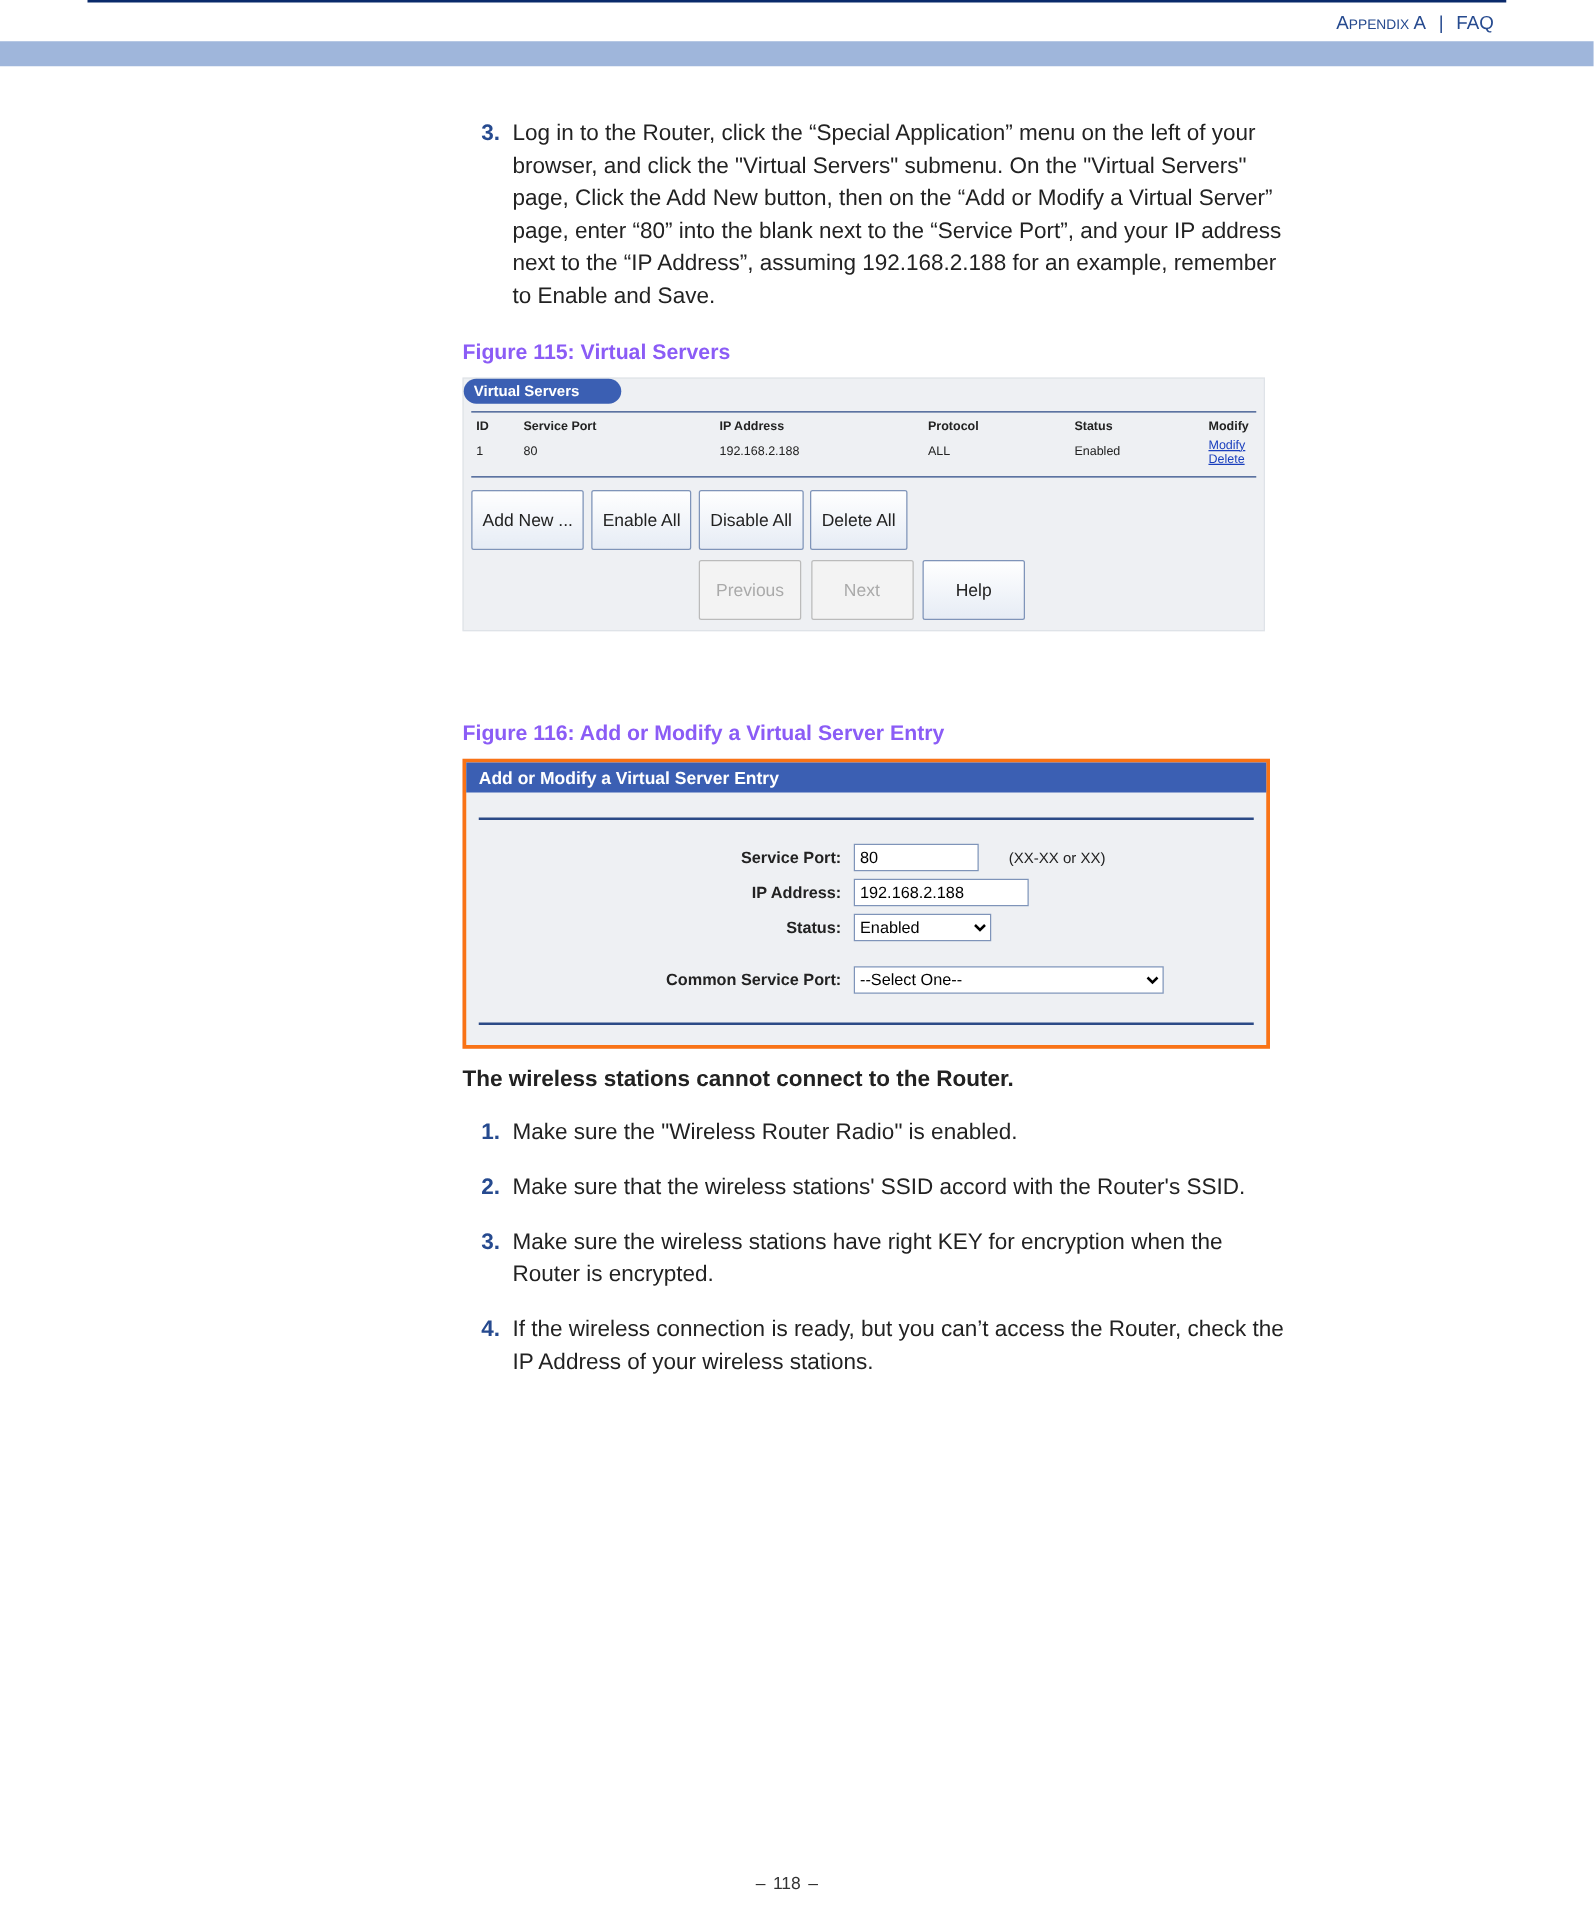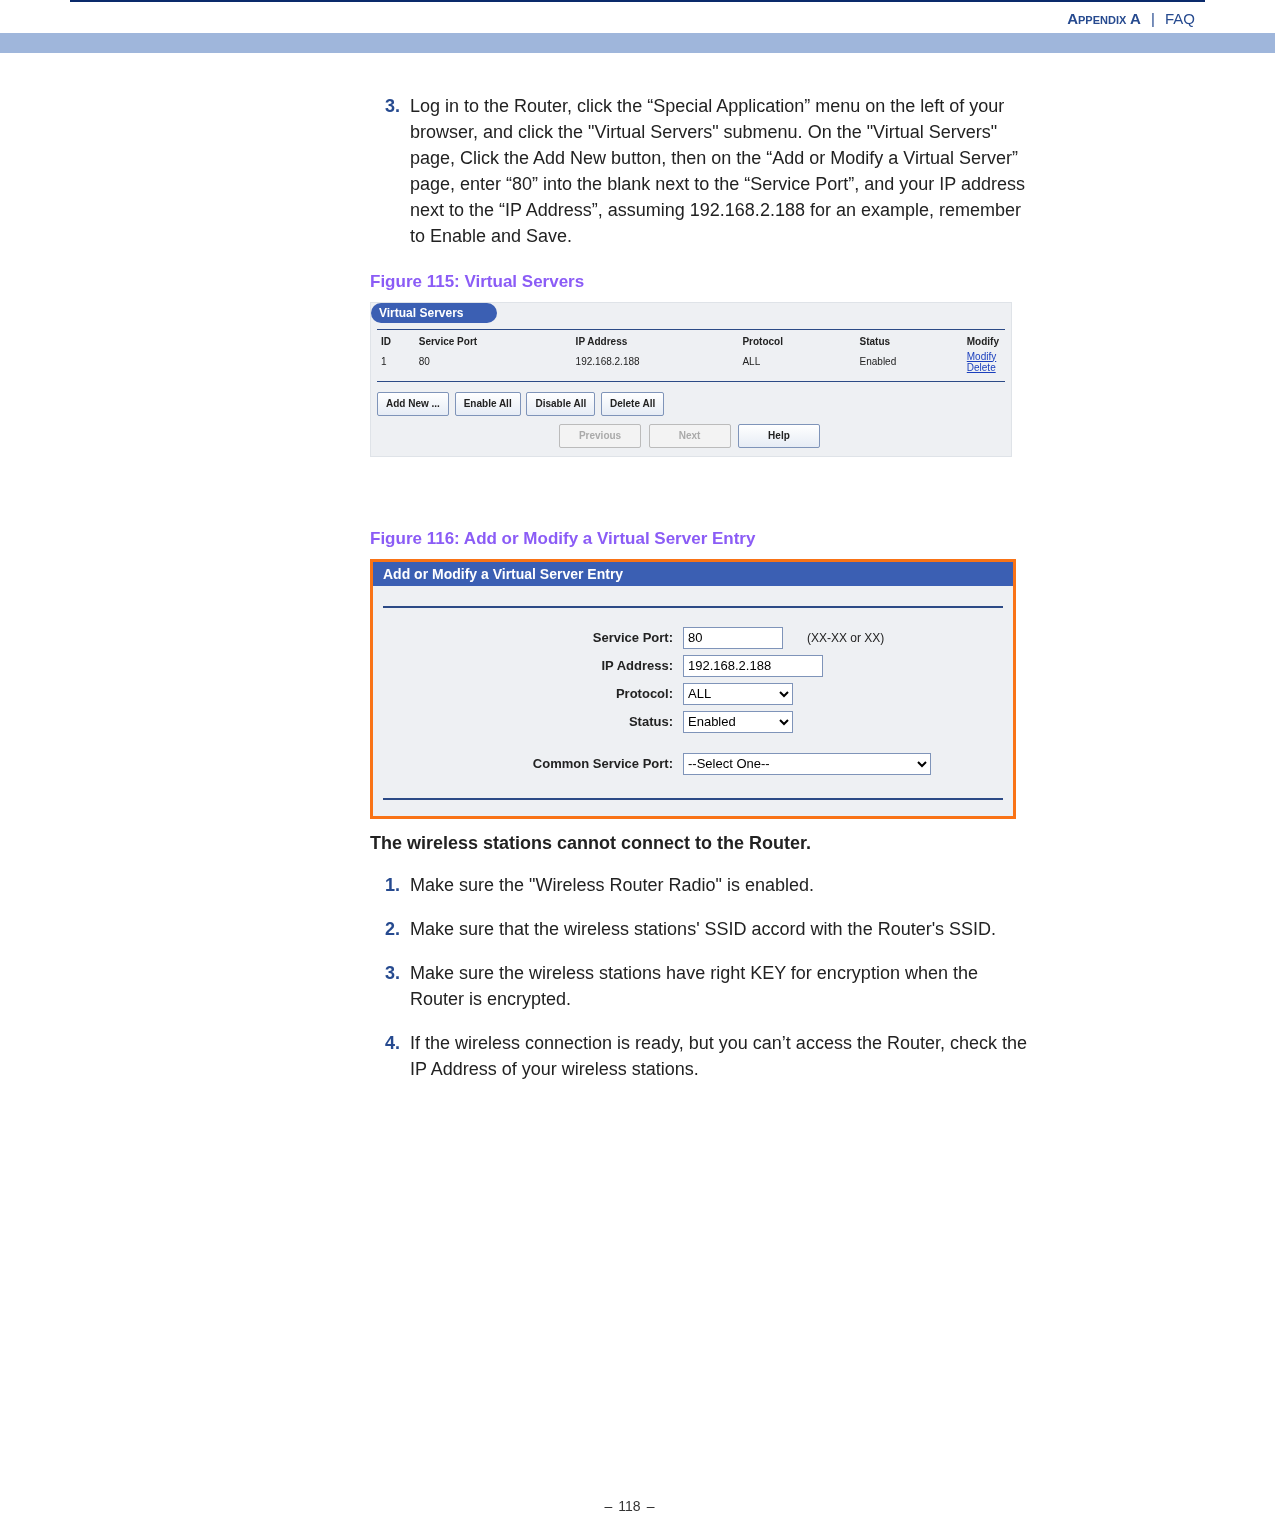--- a/index.html
+++ b/index.html
@@ -20,21 +20,21 @@
     border-top: 2px solid #0a2a6b;
     margin: 0 70px;
   }
   .breadcrumb {
     text-align: right;
     padding: 8px 80px 6px 0;
     font-size: 15px;
     color: #264a8f;
   }
   .breadcrumb .strong {
-    font-weight: bold;
+    font-weight: normal;
     font-variant: small-caps;
     margin-left: 14px;
   }
   .breadcrumb .sep {
     padding: 0 6px;
     color: #264a8f;
   }
   .blueband {
     height: 20px;
     background: #9fb6db;
@@ -106,27 +106,26 @@
     border-collapse: collapse;
   }
   .tbl th, .tbl td { text-align: left; padding: 2px 4px; }
   .tbl th { font-weight: bold; white-space: nowrap; }
   .tbl .link { color: #1a3fbd; text-decoration: underline; cursor: pointer; }
   .btnrow { padding: 6px 6px 4px 6px; font-size: 10px; }
   .btnrow .btn, .navrow .btn {
     display: inline-block;
     border: 1px solid #7f94b9;
     background: linear-gradient(#ffffff,#e6ecf5);
-    padding: 4px 8px;
-    font-size: 10px;
+    padding: 16px 8px;
+    font-size: 14px;
     line-height: 14px;
     border-radius: 2px;
     margin-right: 3px;
     cursor: pointer;
-    font-weight: bold;
   }
   .navrow { text-align: center; padding: 4px 0 8px 0; }
   .navrow .btn { min-width: 64px; text-align: center; }
   .navrow .dis { color: #aaa; border-color: #bbb; background: #f3f3f3; cursor: default; }
 
   
   .fig116 {
     margin-left: 300px;
     width: 640px;
     background: #eef0f3;
@@ -270,26 +269,20 @@
       <div class="formrow">
         <div class="lab">Service Port:</div>
         <input type="text" style="width: 90px;" value="80">
         <span class="hint">(XX-XX or XX)</span>
       </div>
       <div class="formrow">
         <div class="lab">IP Address:</div>
         <input type="text" style="width: 130px;" value="192.168.2.188">
       </div>
       <div class="formrow">
-        <div class="lab">Protocol:</div>
-        <select style="width:110px">
-          <option>ALL</option>
-        </select>
-      </div>
-      <div class="formrow">
         <div class="lab">Status:</div>
         <select style="width:110px">
           <option>Enabled</option>
         </select>
       </div>
       <div style="height:14px"></div>
       <div class="formrow">
         <div class="lab">Common Service Port:</div>
         <select style="width:248px">
           <option>--Select One--</option>

